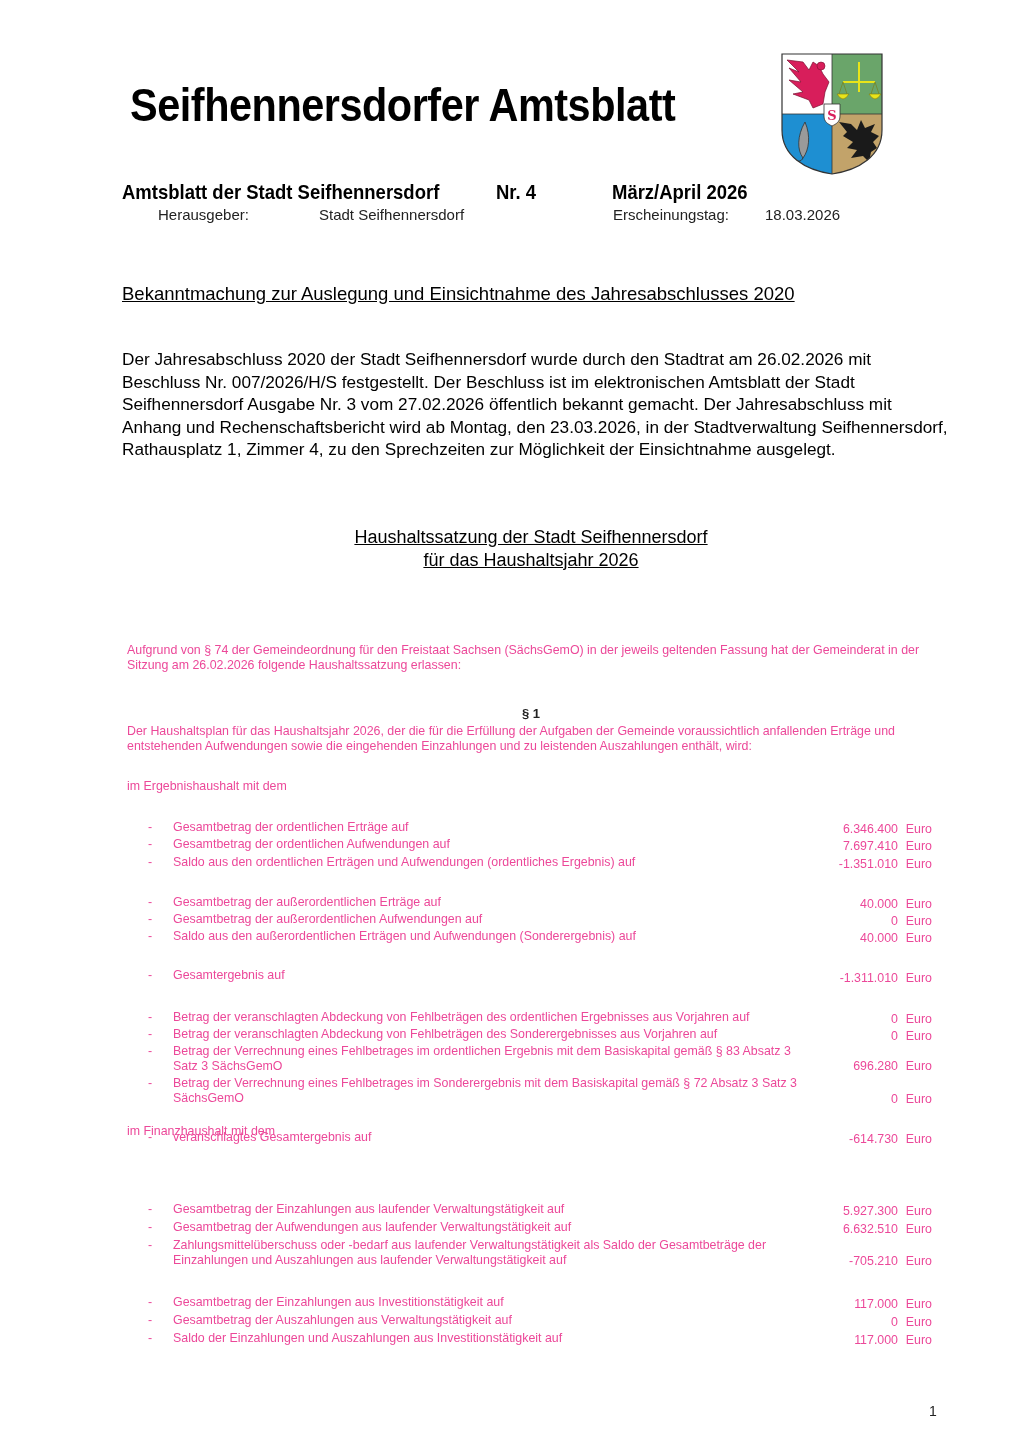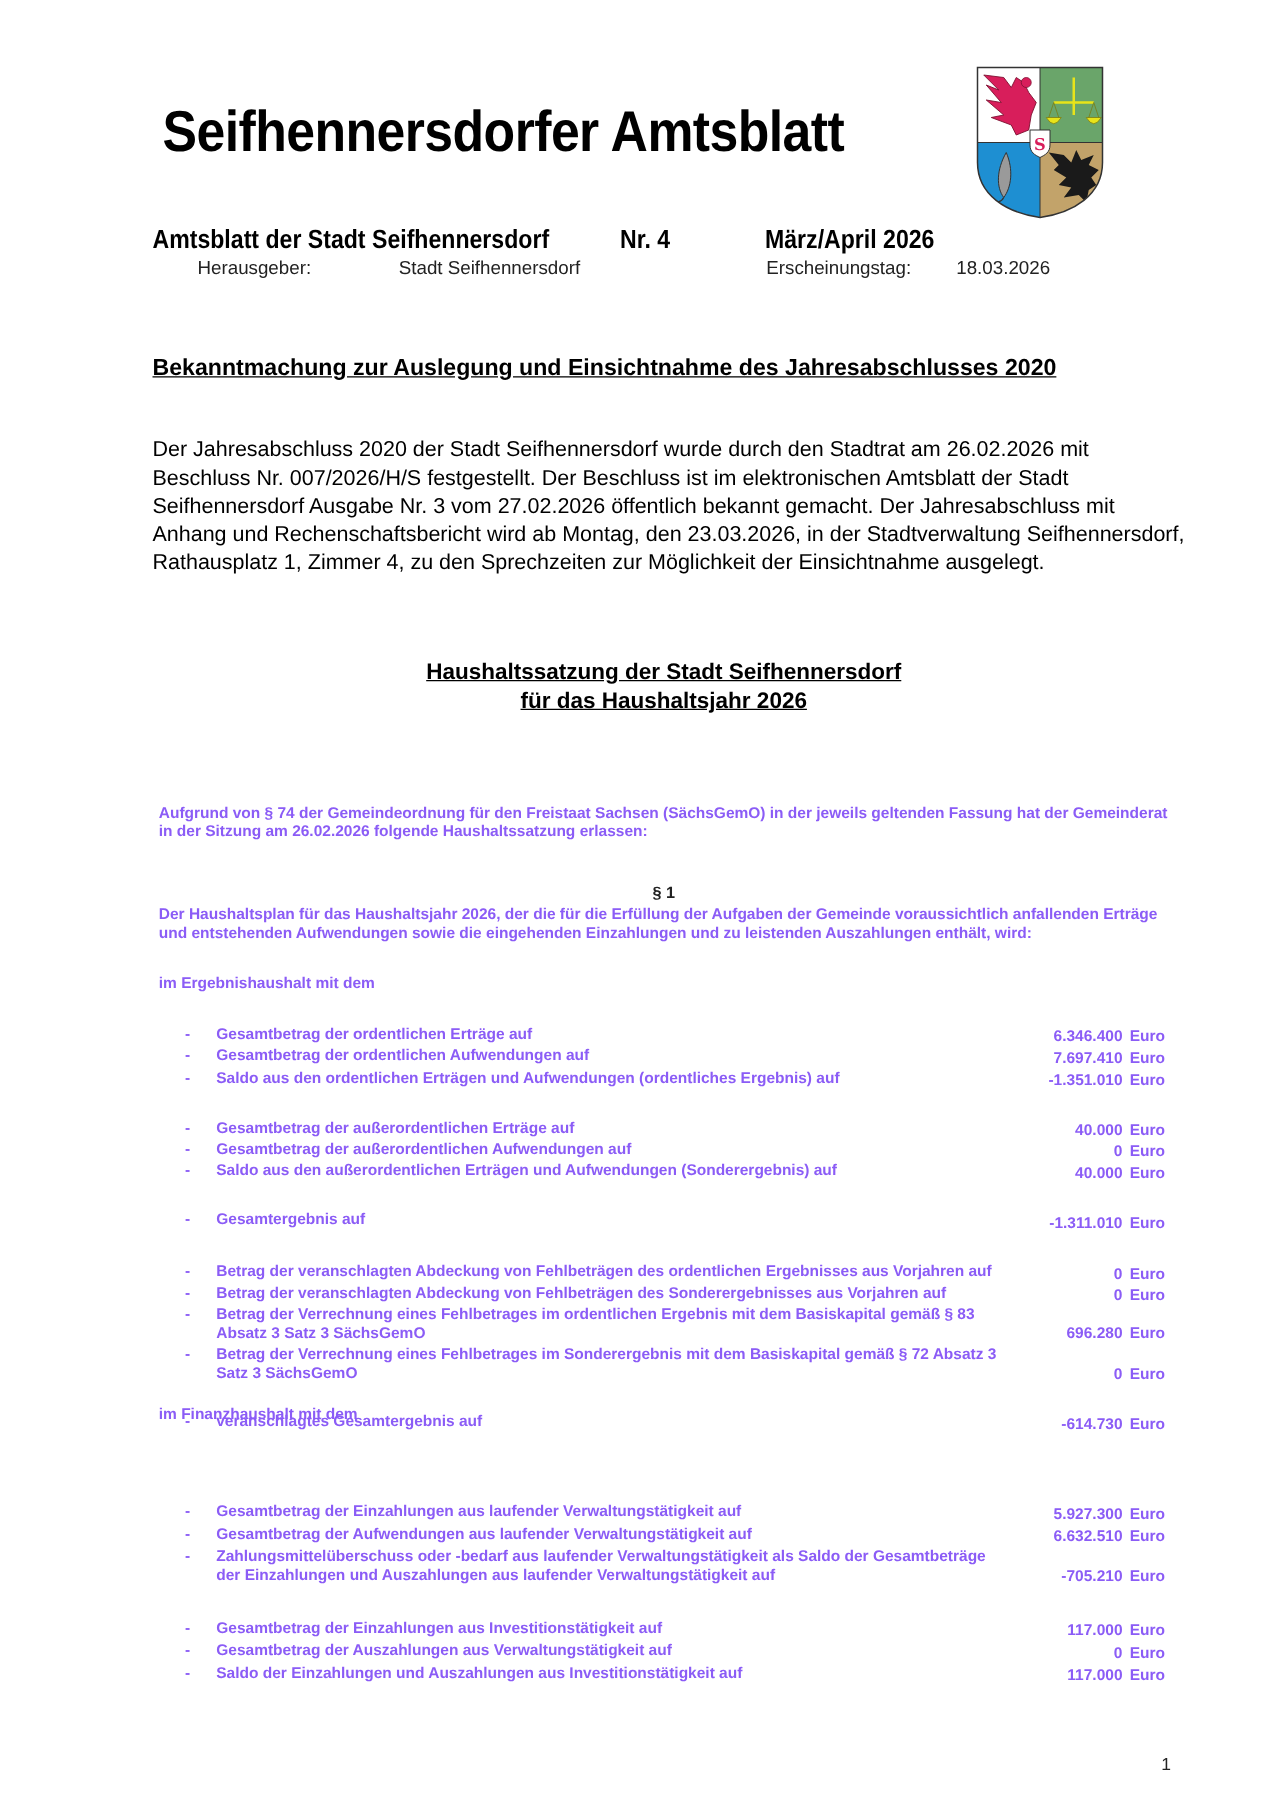--- a/index.html
+++ b/index.html
@@ -2,25 +2,25 @@
 <html><head>
 <meta charset="utf-8">
 <style>
   html, body { margin: 0; padding: 0; background: #ffffff; }
   body { width: 1024px; height: 1449px; position: relative; overflow: hidden; color: #000; font-family: "Liberation Sans", sans-serif; }
   .abs { position: absolute; }
   .masthead-title { left: 130px; top: 78px; font-size: 46px; font-weight: bold; letter-spacing: -0.5px; transform: scaleX(0.9); transform-origin: left top; white-space: nowrap; }
   .coat { left: 779px; top: 52px; width: 106px; height: 124px; }
   .sub1 { top: 180px; font-size: 21px; font-weight: bold; white-space: nowrap; transform: scaleX(0.88); transform-origin: left top; }
   .sub2 { top: 206px; font-size: 15px; color: #222; white-space: nowrap; margin-left: 36px; }
-  .h-underline { font-weight: bold; text-decoration: underline; white-space: nowrap; }
+  .h-underline { font-weight: normal; text-decoration: underline; white-space: nowrap; }
   .notice-title { left: 122px; top: 283px; font-size: 18.5px; }
   .notice-body { left: 122px; top: 348px; width: 830px; font-size: 17.2px; line-height: 22.5px; }
   .satz-title { left: 0; width: 1062px; top: 526px; text-align: center; font-size: 18px; line-height: 23px; }
-  .scan { font-size: 12.4px; color: #8b5cf6; line-height: 15px; font-weight: bold; }
+  .scan { font-size: 12.4px; color: #ec4899; line-height: 15px; }
   .intro { left: 127px; top: 643px; width: 820px; }
   .para-sign { left: 0; width: 1062px; top: 706px; text-align: center; font-weight: bold; font-size: 13px; color: #222; }
   .p1 { left: 127px; top: 724px; width: 820px; }
   .section-label { left: 127px; }
   .row { position: absolute; left: 148px; width: 784px; }
   .row .dash { position: absolute; left: 0; top: 0; }
   .row .txt { position: absolute; left: 25px; width: 630px; }
   .row .amt { position: absolute; right: 0; top: 0; white-space: nowrap; text-align: right; }
   .row .amt .val { display: inline-block; text-align: center; }
   .row .amt .cur { display: inline-block; width: 34px; text-align: right; }

